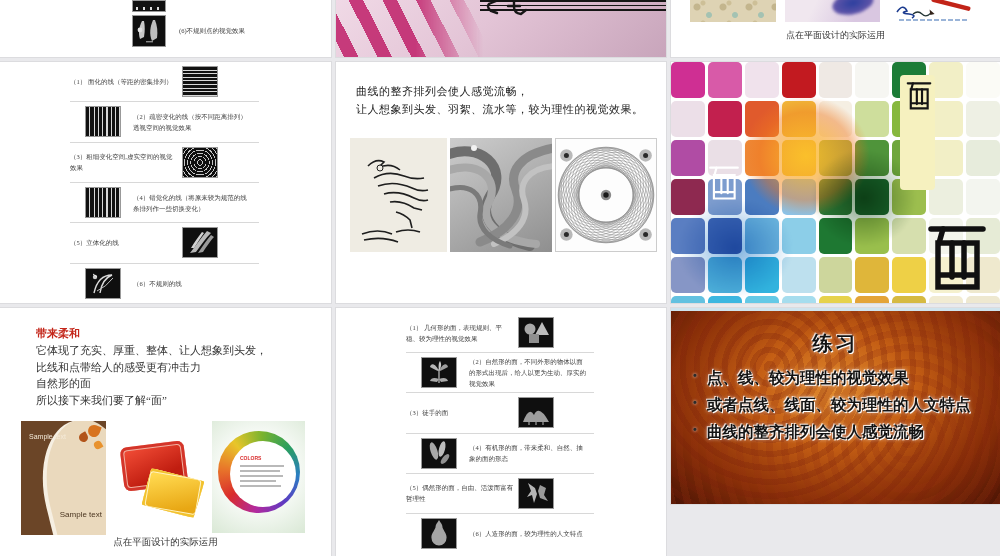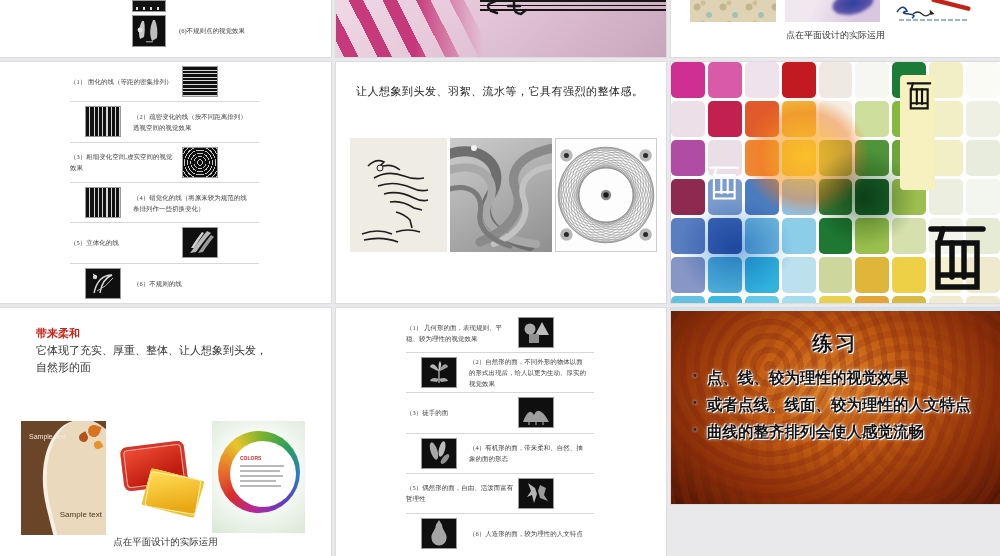--- a/index.html
+++ b/index.html
@@ -204,21 +204,22 @@
             <path d="M5 5 l4 3" stroke="#efefef" stroke-width="1"></path>
           </svg>
         </div>
         <div class="txt">（6）不规则的线</div>
       </div>
     </div>
   </div>
 
   <div class="slide" style="left:336px;top:62px;width:330px;height:241px;">
     <div class="e-text">
-      <div>让人想象到头发、羽絮、流水等，它具有强烈的整体感。</div>
+      <div>曲线的整齐排列会使人感觉流畅，</div>
+      <div>让人想象到头发、羽絮、流水等，较为理性的视觉效果。</div>
     </div>
     <div class="e-img e-ink">
       <svg width="97" height="114" viewBox="0 0 97 114">
         <g fill="none" stroke="#1e1e1e" stroke-width="1.6">
           <path d="M18 28 q8 -8 16 -4 l-6 6 q12 -6 22 2"></path>
           <path d="M24 40 q14 -8 30 -2 q10 4 20 2"></path>
           <path d="M28 48 q16 -6 34 2 q8 4 16 2"></path>
           <path d="M34 56 q14 -4 30 4 q8 4 14 2"></path>
           <path d="M40 64 q12 -2 24 6 l8 2"></path>
           <path d="M46 74 q8 2 14 8 l2 8"></path>
@@ -379,21 +380,23 @@
           <path d="M39 24 V58"></path>
           <path d="M15 56 H50"></path>
       </g>
     </svg>
   </div>
 
   <div class="slide" style="left:0;top:308px;width:331px;height:248px;">
     <div class="g-title">带来柔和</div>
     <div class="g-body">
       <div>它体现了充实、厚重、整体、让人想象到头发，</div>
+      <div>比线和点带给人的感受更有冲击力</div>
       <div>自然形的面</div>
+      <div>所以接下来我们要了解“面”</div>
     </div>
     <div class="g-img1">
       <div class="swoosh"></div>
       <div class="leaf" style="right:6px;top:4px;width:12px;height:12px;transform:rotate(20deg);"></div>
       <div class="leaf" style="right:18px;top:12px;width:9px;height:9px;background:#b2541a;transform:rotate(-30deg);"></div>
       <div class="leaf" style="right:4px;top:20px;width:8px;height:8px;background:#e8922e;transform:rotate(60deg);"></div>
       <span class="st1">Sample text</span>
       <span class="st2">Sample text</span>
     </div>
     <div class="g-img2">

